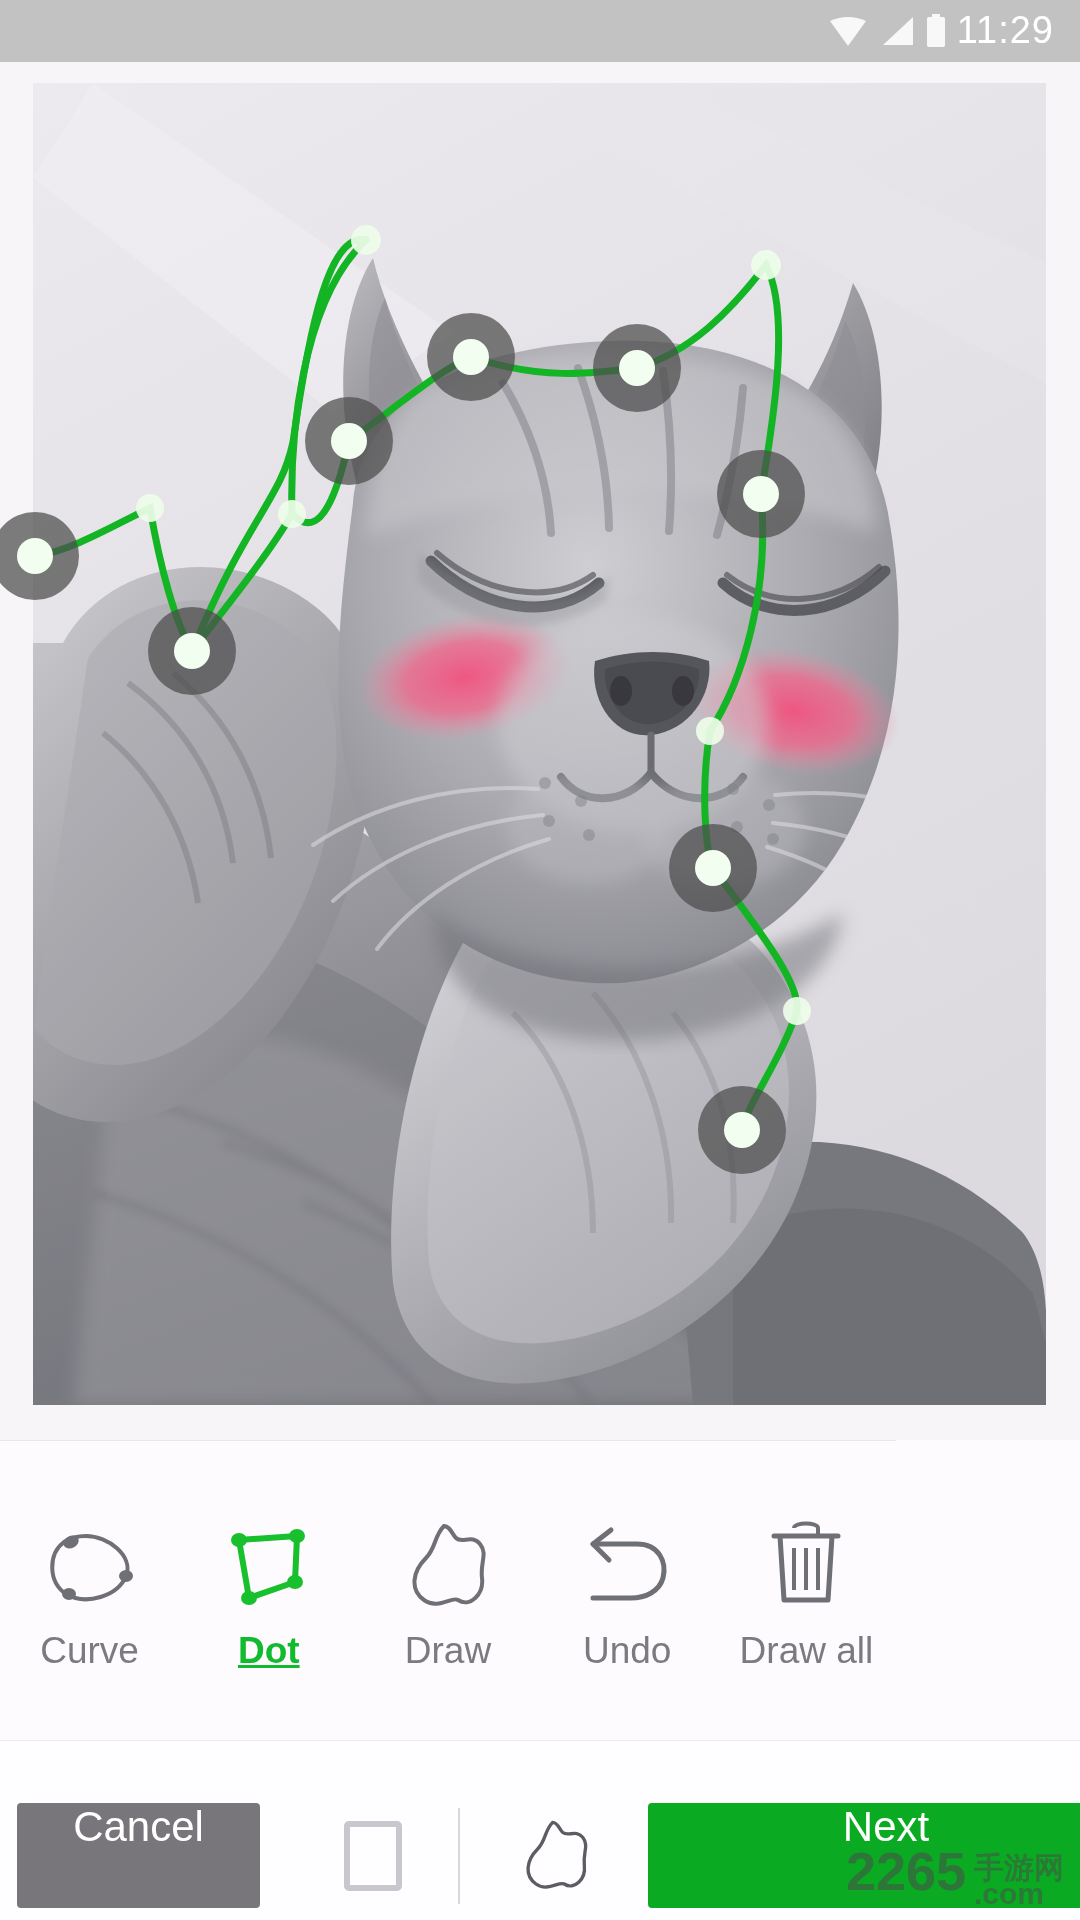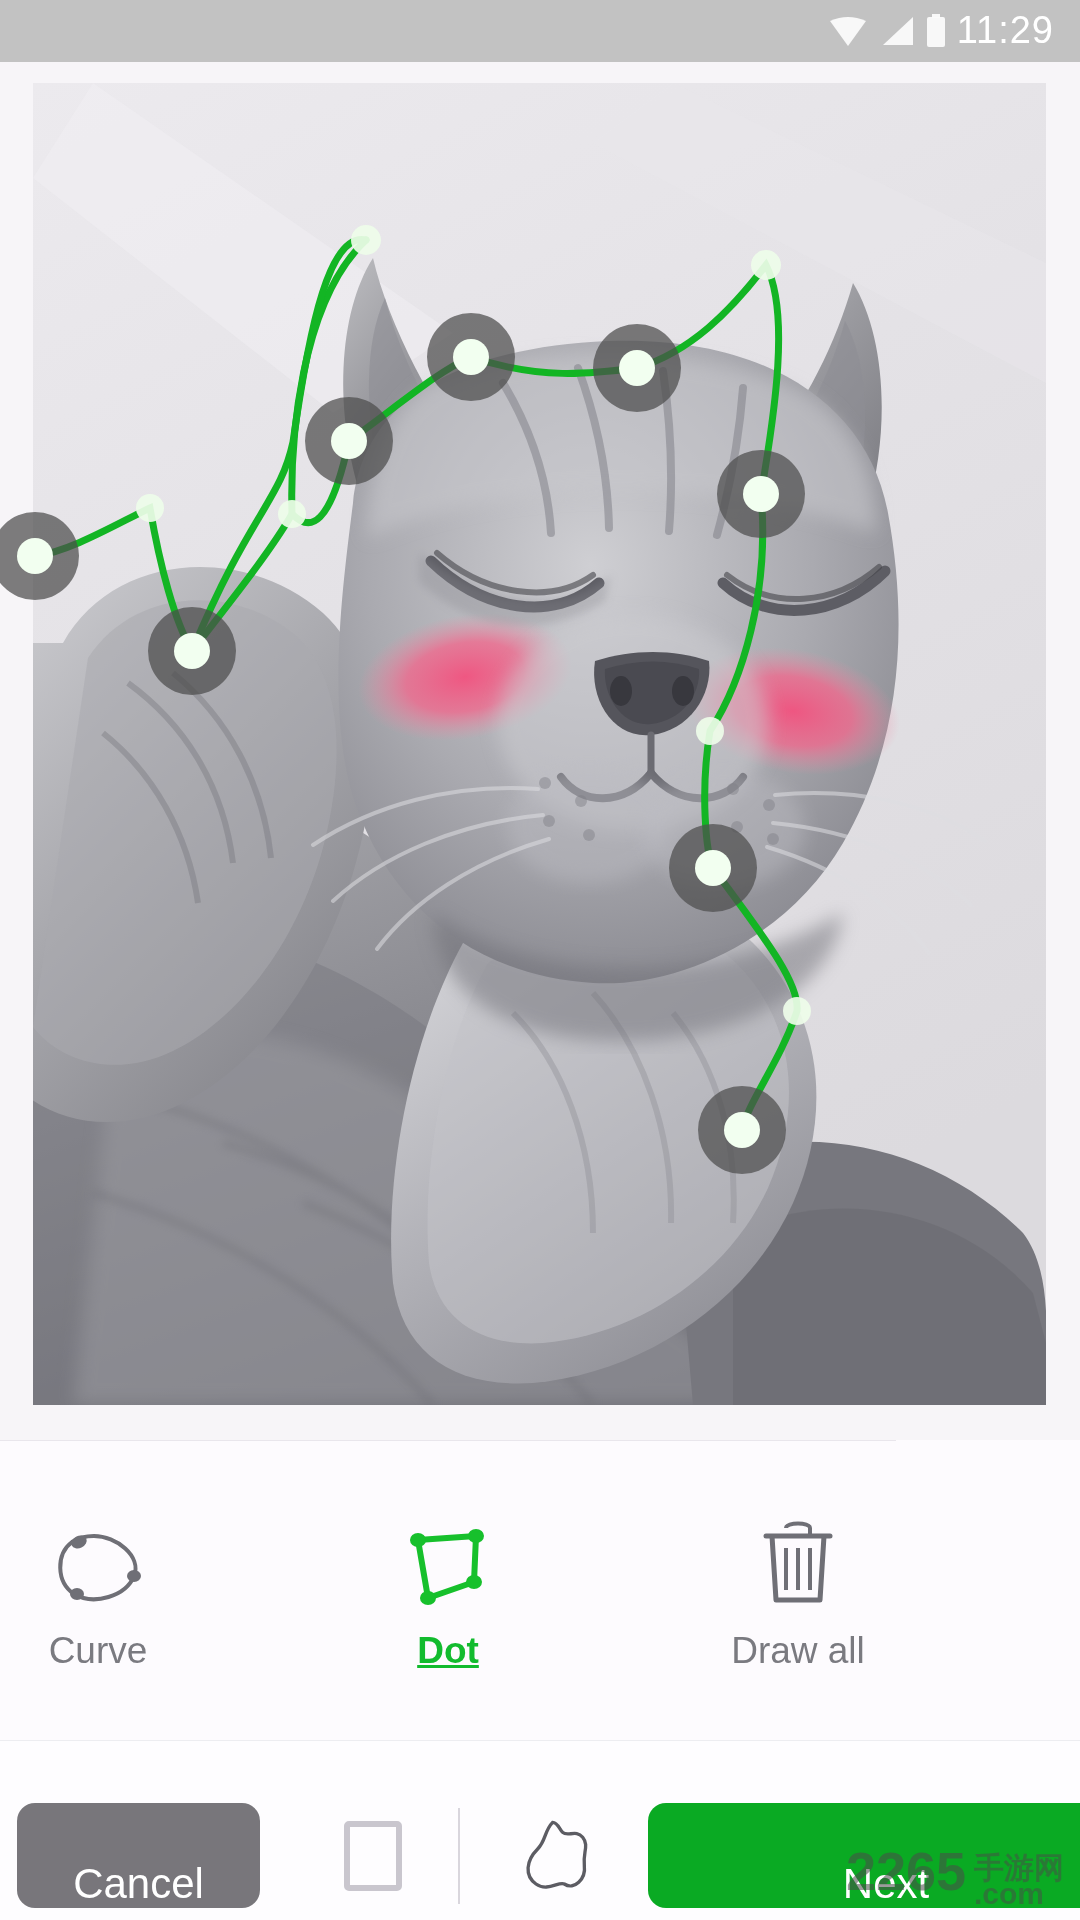--- a/index.html
+++ b/index.html
@@ -20,33 +20,33 @@
     background:#f7f5f8;overflow:hidden;}
   .photo{position:absolute;left:33px;top:21px;width:1013px;height:1322px;
     overflow:hidden;background:#e6e4e8;}
   .photo svg{display:block;width:100%;height:100%;}
   .overlay{position:absolute;left:0;top:0;width:1080px;height:1378px;
     pointer-events:none;}
 
   
   .toolstrip{position:absolute;left:0;top:1440px;width:896px;height:300px;
     background:#fdfbfe;border-top:1px solid #e9e6ec;
-    display:flex;align-items:center;justify-content:space-between;}
+    display:flex;align-items:center;justify-content:center;}
   .tool{width:196px;display:flex;flex-direction:column;align-items:center;
     justify-content:center;gap:26px;cursor:pointer;}
   .tool .glyph{height:92px;display:flex;align-items:flex-end;justify-content:center;}
   .tool .lbl{font-size:37px;color:#7a7a80;line-height:1;}
   .tool.active .lbl{color:#12bb2e;font-weight:600;text-decoration:underline;}
 
   
   .bottombar{position:absolute;left:0;top:1740px;width:1080px;height:180px;
     background:#fefdff;border-top:1px solid #ededf1;
     display:flex;align-items:center;}
-  .btn{display:flex;align-items:flex-end;justify-content:center;
-    height:105px;border-radius:18px;cursor:pointer;}
+  .btn{display:flex;align-items:flex-start;justify-content:center;
+    height:105px;border-radius:4px;cursor:pointer;}
   .btn-cancel{position:absolute;left:17px;top:1803px;width:243px;
     background:#78767b;color:#fff;font-size:42px;}
   .btn-next{position:absolute;left:648px;top:1803px;width:476px;
     background:#0aaa23;color:#fff;font-size:42px;}
   .mid-icons{position:absolute;left:300px;top:1803px;width:340px;height:105px;
     display:flex;align-items:center;justify-content:center;gap:56px;}
   .sq-ico{width:58px;height:70px;border:6px solid #c9c6ce;border-radius:5px;
     box-sizing:border-box;background:transparent;cursor:pointer;}
   .vdiv{width:2px;height:96px;background:#d9d6dd;}
   .blob-ico{cursor:pointer;}
@@ -317,21 +317,40 @@
           <path d="M18 14 L76 10 L74 56 L28 72 Z" fill="none" stroke="#17c02c" stroke-width="6" stroke-linejoin="round"></path>
           <ellipse cx="18" cy="14" rx="8" ry="7" fill="#17c02c"></ellipse>
           <ellipse cx="76" cy="10" rx="8" ry="7" fill="#17c02c"></ellipse>
           <ellipse cx="74" cy="56" rx="8" ry="7" fill="#17c02c"></ellipse>
           <ellipse cx="28" cy="72" rx="8" ry="7" fill="#17c02c"></ellipse>
         </svg>
       </span>
       <span class="lbl">Dot</span>
     </div>
 
-
+    <div class="tool">
+      <span class="glyph">
+        <svg width="96" height="84" viewBox="0 0 96 84">
+          <path d="M44 4 C 34 14, 36 26, 26 36 C 12 50, 10 68, 24 78
+                   C 38 88, 52 74, 58 78 C 70 86, 84 72, 82 56
+                   C 80 40, 88 32, 80 22 C 72 12, 62 22, 56 16 C 52 12, 50 4, 44 4 Z" fill="none" stroke="#6f6f76" stroke-width="4"></path>
+        </svg>
+      </span>
+      <span class="lbl">Draw</span>
+    </div>
+
+    <div class="tool">
+      <span class="glyph">
+        <svg width="96" height="80" viewBox="0 0 96 80">
+          <path d="M30 34 L14 18 L32 4" fill="none" stroke="#6f6f76" stroke-width="5" stroke-linecap="round" stroke-linejoin="round"></path>
+          <path d="M14 18 L58 18 C 80 18, 88 36, 84 52 C 80 66, 66 72, 52 72 L14 72" fill="none" stroke="#6f6f76" stroke-width="5" stroke-linecap="round"></path>
+        </svg>
+      </span>
+      <span class="lbl">Undo</span>
+    </div>
 
     <div class="tool">
       <span class="glyph">
         <svg width="96" height="86" viewBox="0 0 96 86">
           <path d="M36 8 C 36 2, 60 2, 60 8 L60 14" fill="none" stroke="#6f6f76" stroke-width="4"></path>
           <line x1="16" y1="16" x2="80" y2="16" stroke="#6f6f76" stroke-width="5" stroke-linecap="round"></line>
           <path d="M22 16 L26 80 L70 80 L74 16" fill="none" stroke="#6f6f76" stroke-width="5" stroke-linejoin="round"></path>
           <line x1="36" y1="28" x2="36" y2="70" stroke="#6f6f76" stroke-width="4"></line>
           <line x1="48" y1="28" x2="48" y2="70" stroke="#6f6f76" stroke-width="4"></line>
           <line x1="60" y1="28" x2="60" y2="70" stroke="#6f6f76" stroke-width="4"></line>

